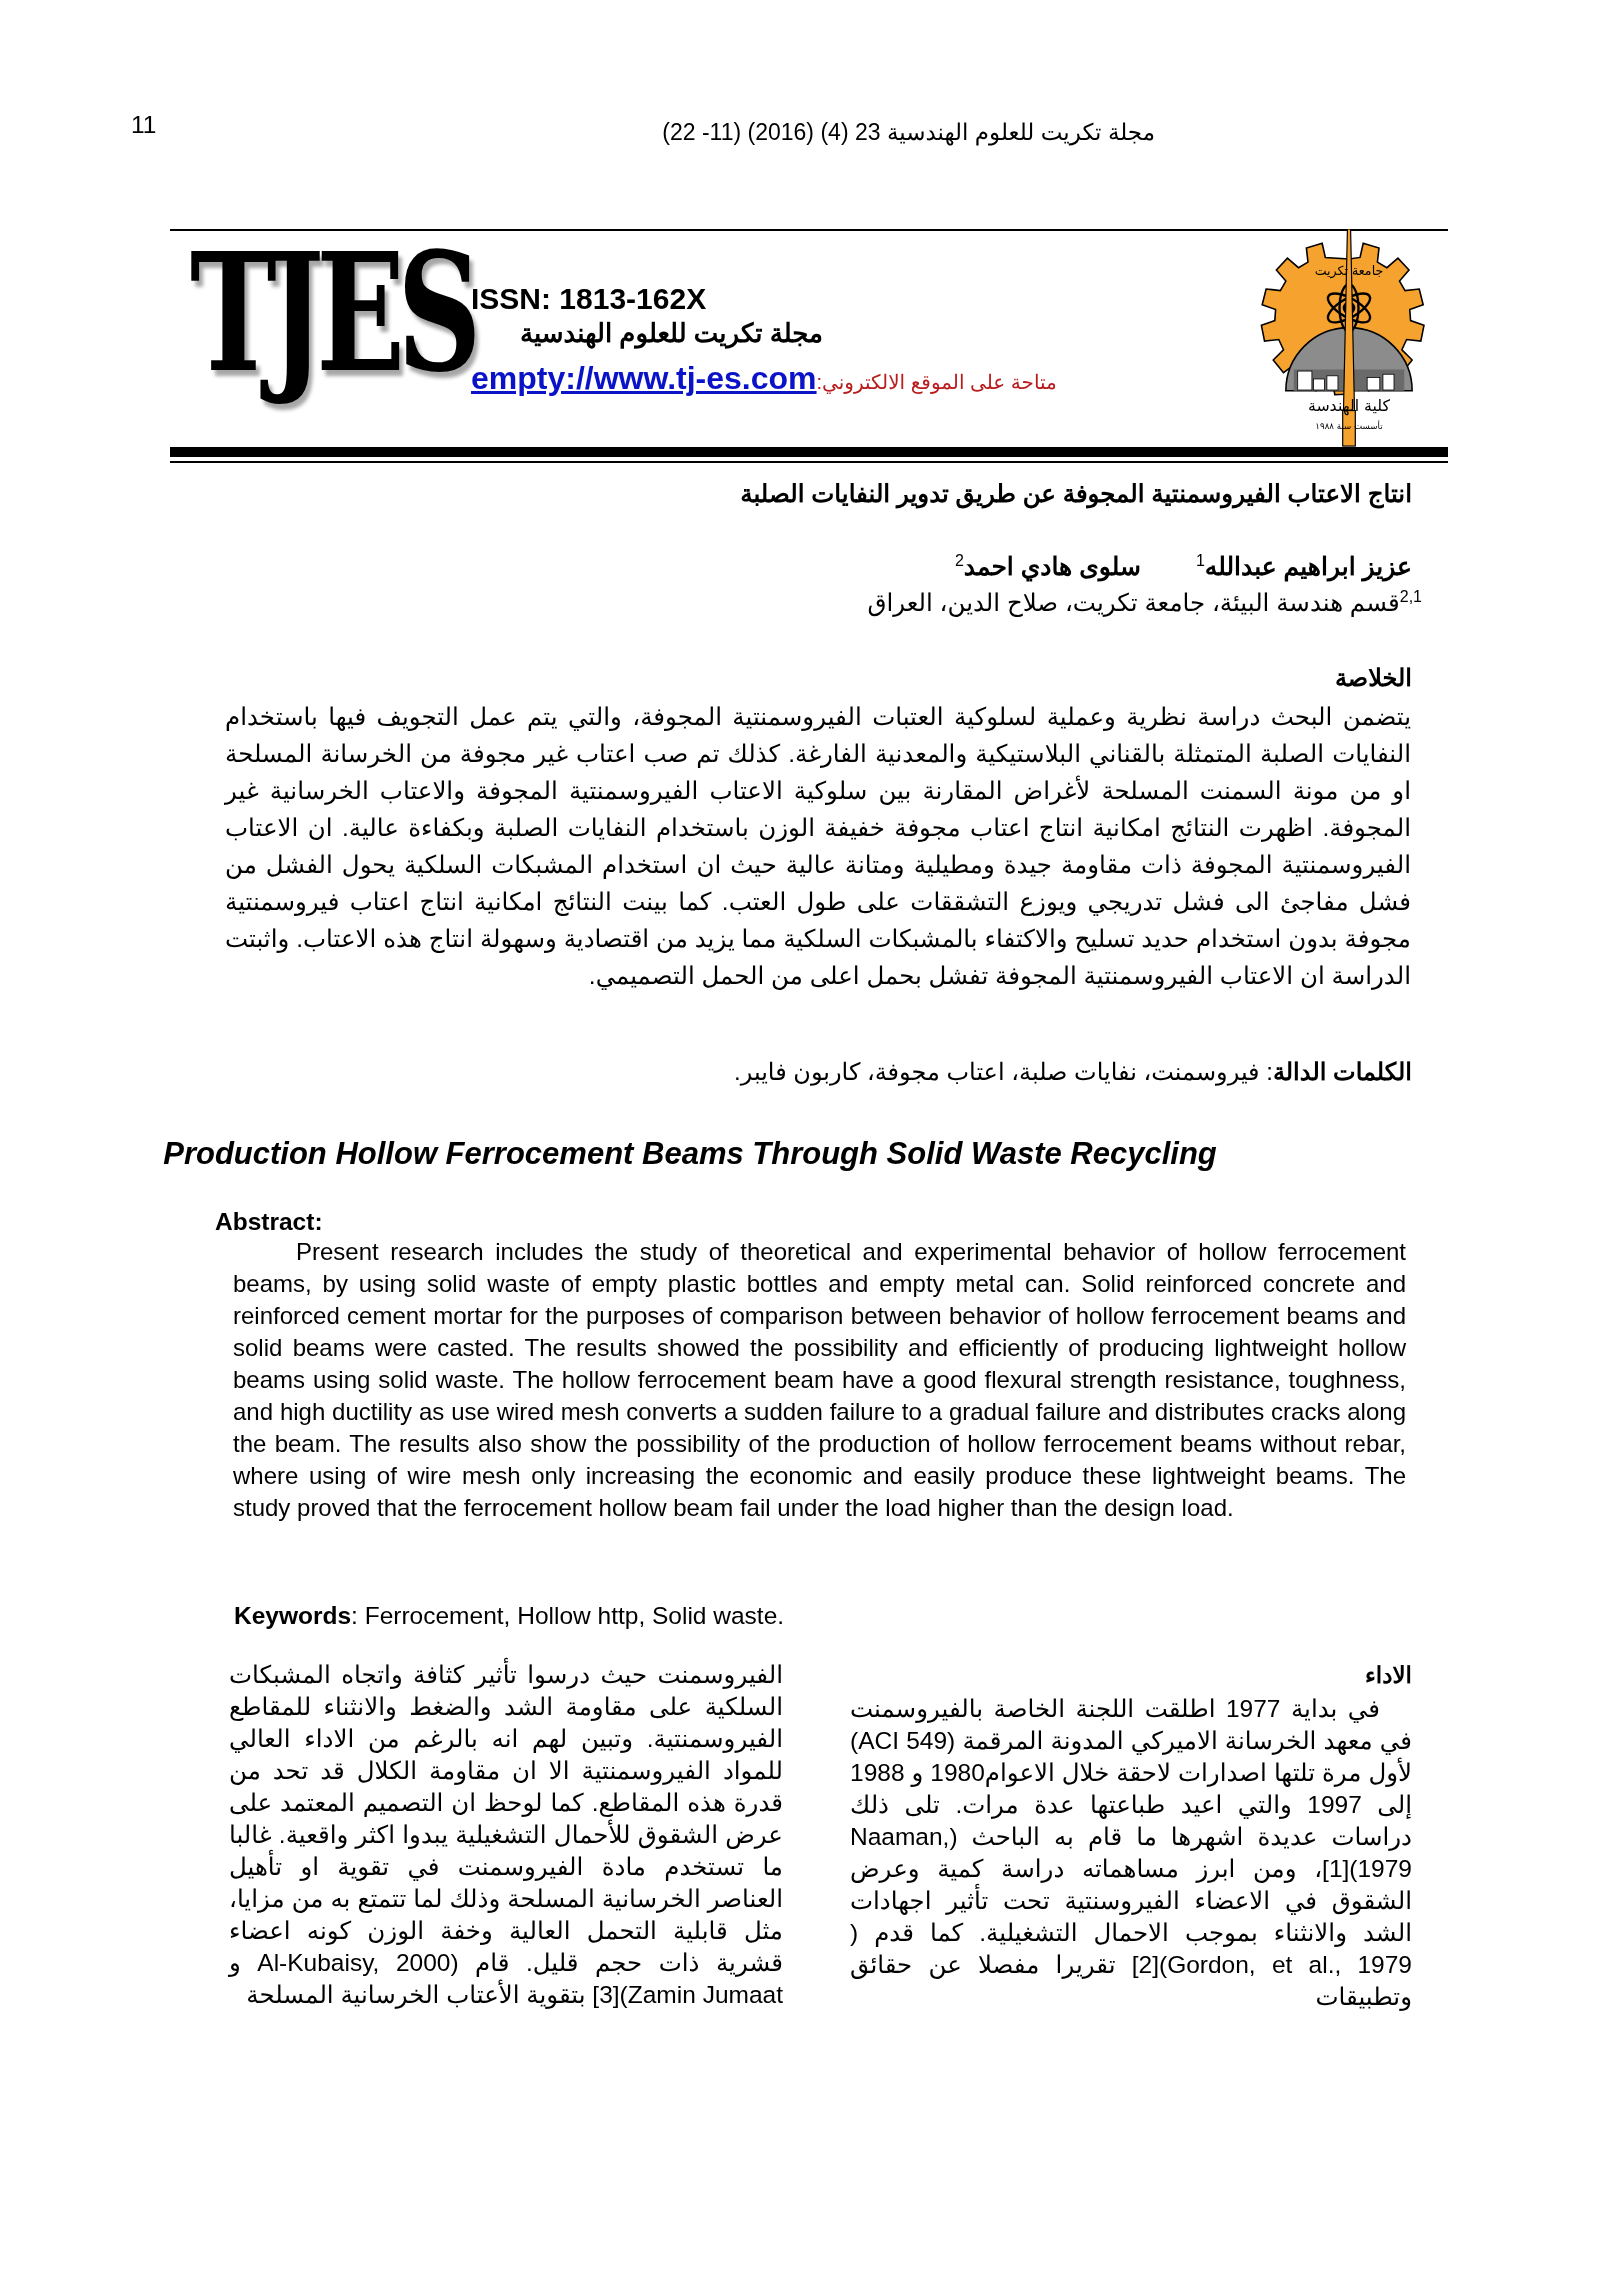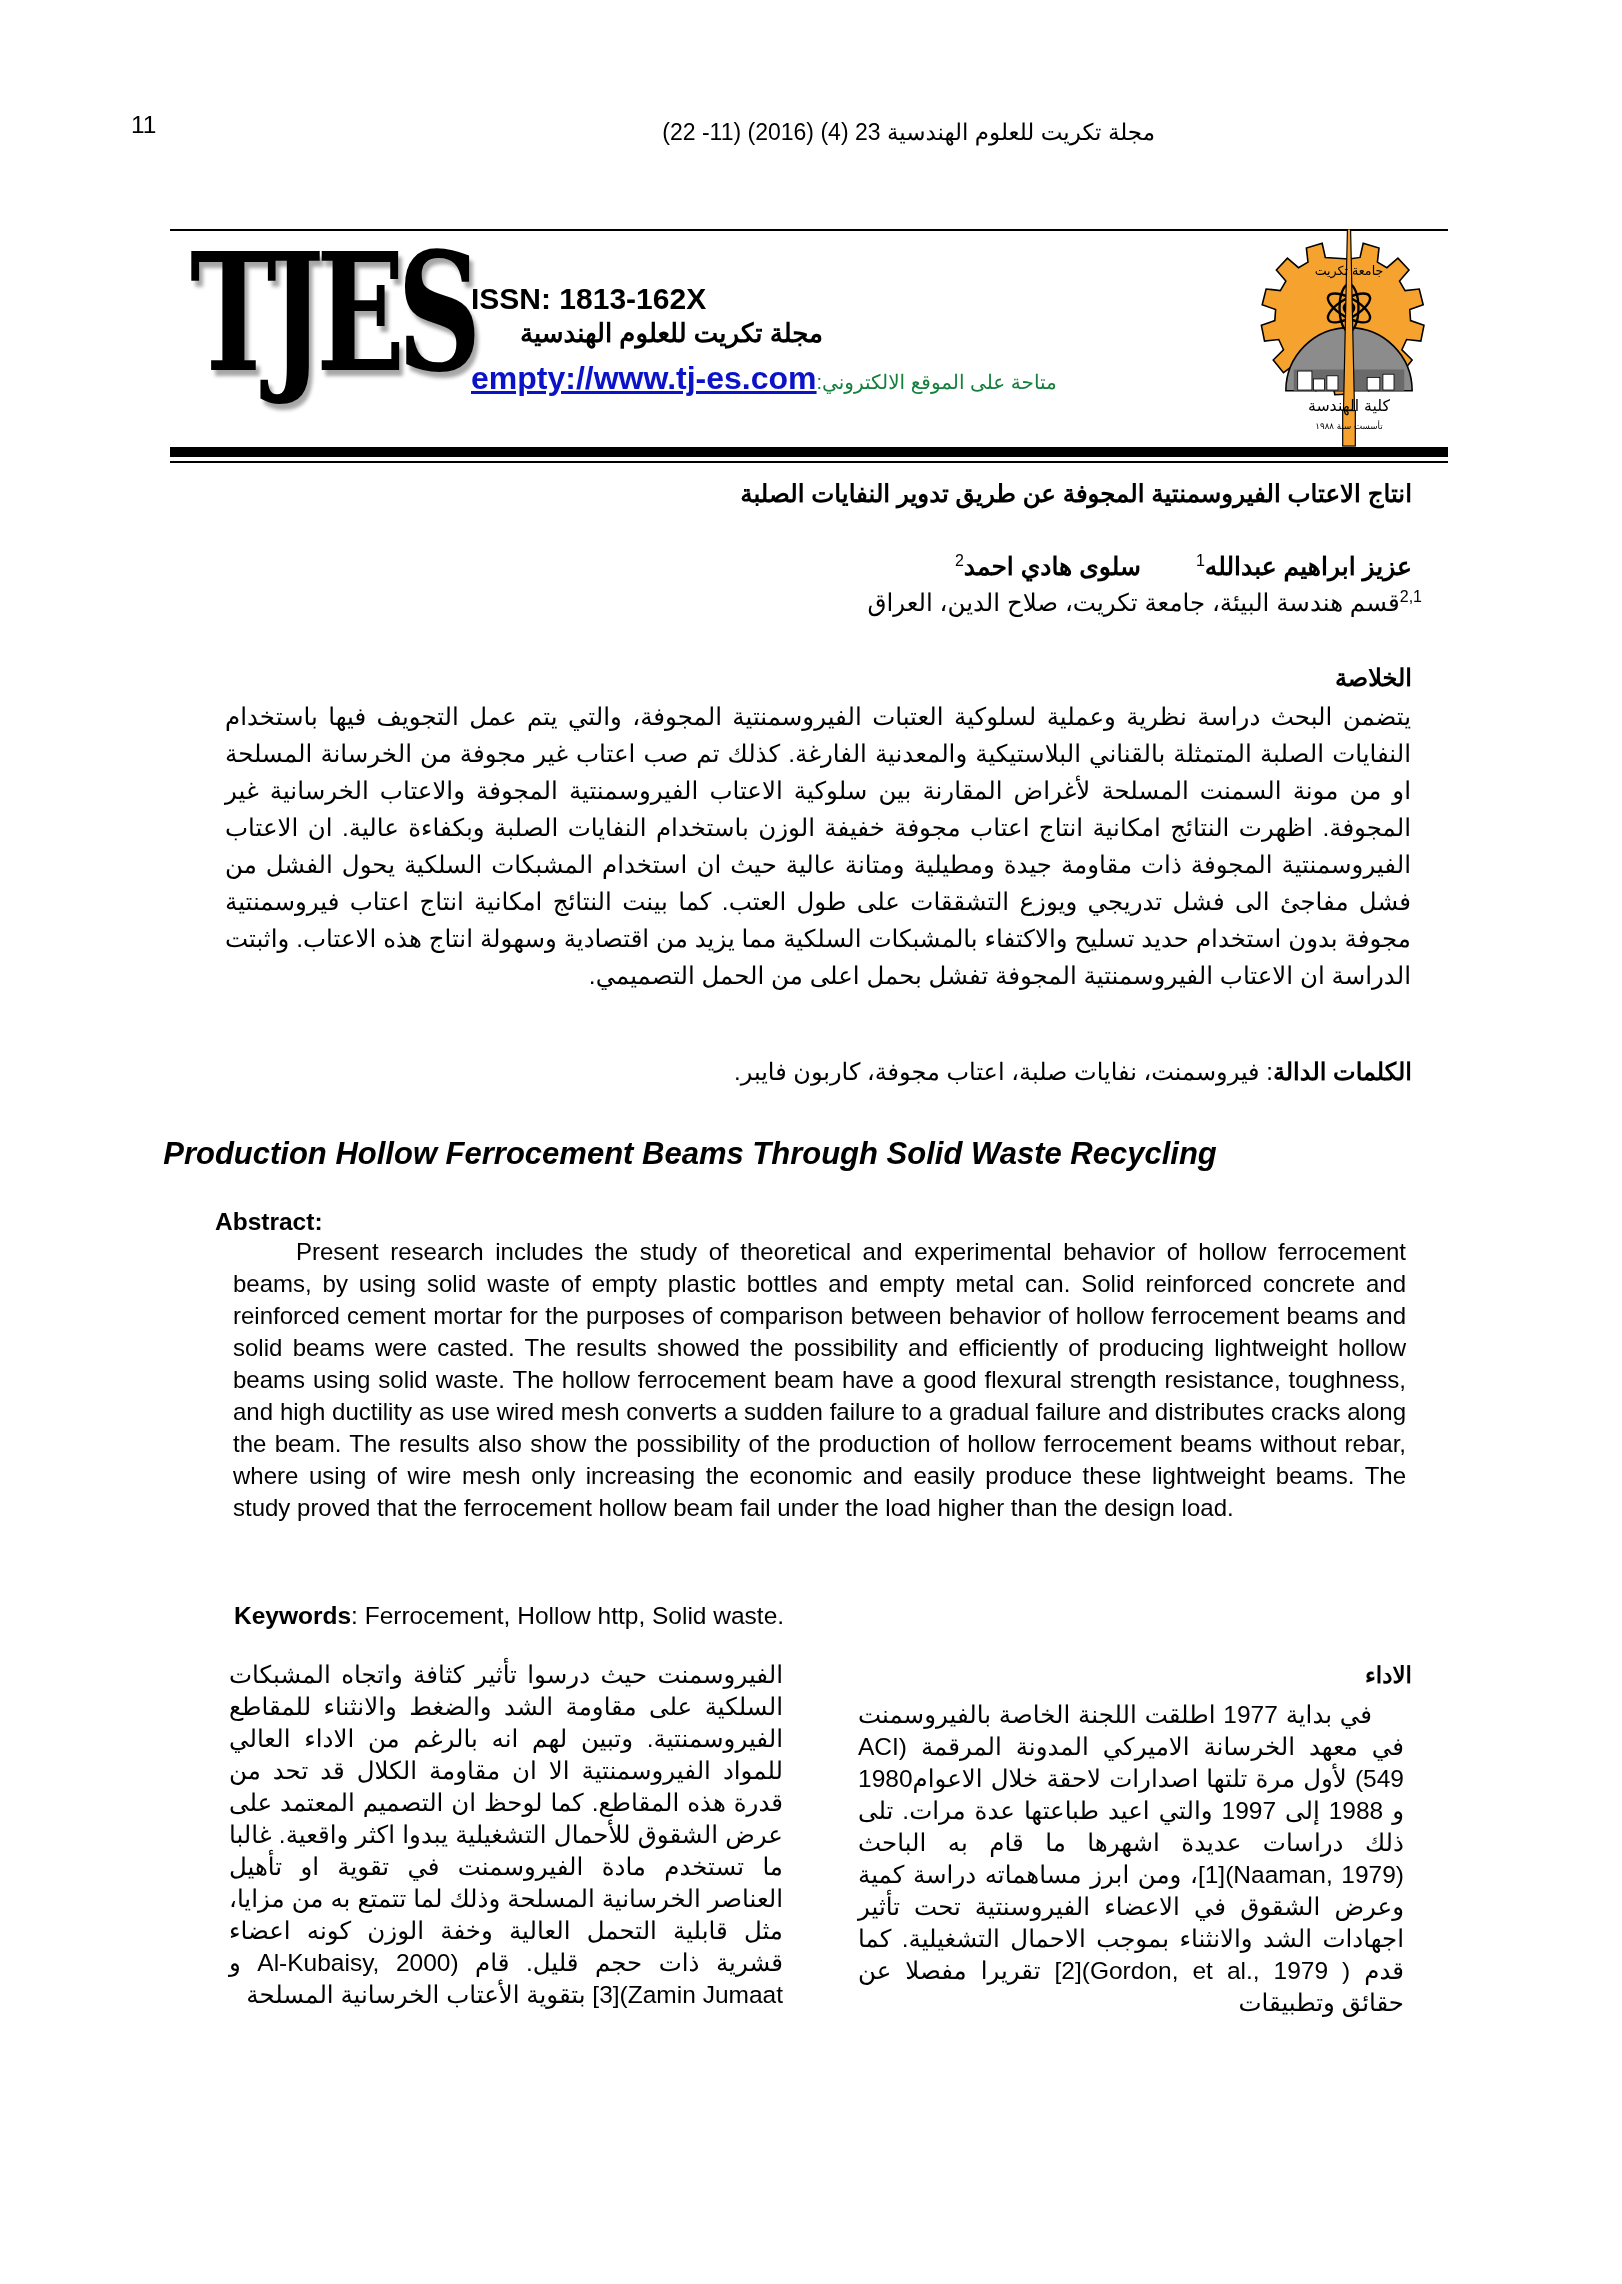--- a/index.html
+++ b/index.html
@@ -7,41 +7,41 @@
   .abs { position:absolute; }
   .page-num { left:131px; top:111px; font-size:24.5px; }
   .running-head { left:475px; width:680px; top:119px; font-size:23px; direction:rtl; }
   .rule-top { left:170px; width:1278px; top:229px; height:2.4px; background:#000; }
   .rule-thick { left:170px; width:1278px; top:447px; height:10.3px; background:#000; }
   .rule-thin { left:170px; width:1278px; top:461px; height:2.4px; background:#000; }
   .tjes { left:190px; top:234px; font-family:"DejaVu Serif", serif; font-weight:bold; font-size:162px; line-height:158px; letter-spacing:-11px; transform:scaleX(0.72); transform-origin:left top; text-shadow:5.5px 5.5px 4.7px rgba(0,0,0,0.35); }
   .issn { left:471px; top:282px; font-size:30px; font-weight:bold; }
   .jname { left:475px; top:318px; width:348px; text-align:right; direction:rtl; font-size:26px; font-weight:bold; }
   .url-line { left:471px; top:360px; font-size:19px; white-space:nowrap; }
-  .url-line .ar { color:#15803d; font-size:20px; direction:rtl; unicode-bidi:embed; }
+  .url-line .ar { color:#b91c1c; font-size:20px; direction:rtl; unicode-bidi:embed; }
   .url-line a { color:#0b13c8; font-size:32px; font-weight:bold; text-decoration:underline; text-decoration-thickness:3.2px; }
   .logo { left:1250px; top:229px; width:198px; height:221px; }
   .rtl { direction:rtl; text-align:right; }
   .ar-title { right:210px; top:479px; font-size:24.5px; font-weight:bold; }
   .authors { right:210px; top:552px; font-size:25px; font-weight:bold; white-space:nowrap; }
   .authors sup { font-size:16px; font-weight:normal; }
   .authors .gap { display:inline-block; width:55px; }
   .affil { right:200px; top:588px; font-size:24.5px; }
   .affil sup { font-size:16px; }
   .ar-abs-h { right:210px; top:664px; font-size:24px; font-weight:bold; }
   .ar-abs { left:225px; width:1186px; top:698px; font-size:24.5px; line-height:37px; text-align:justify; text-align-last:right; direction:rtl; }
   .ar-kw { right:210px; top:1058px; font-size:24px; white-space:nowrap; }
   .ar-kw b { font-weight:bold; }
   .en-title { left:0; width:1380px; top:1136px; text-align:center; font-size:31px; font-weight:bold; font-style:italic; }
   .abs-h { left:215px; top:1208px; font-size:24.5px; font-weight:bold; }
   .en-abs { left:233px; width:1173px; top:1236px; font-size:24px; line-height:32px; text-align:justify; text-indent:63px; }
   .en-kw { left:234px; top:1602px; font-size:24.5px; }
   .col-r { left:850px; width:562px; top:1659px; font-size:24.5px; line-height:32px; direction:rtl; text-align:justify; }
   .col-r h4 { margin:0 0 1.6px 0; font-size:23px; font-weight:bold; }
-  .col-r p { margin:8px; text-indent:32px; }
+  .col-r p { margin:0; text-indent:32px; }
   .col-l { left:229px; width:554px; top:1659px; font-size:24.5px; line-height:32px; direction:rtl; text-align:justify; }
   .col-l p { margin:0; }
 </style>
 </head>
 <body>
 
 <div class="abs page-num">11</div>
 <div class="abs running-head">مجلة تكريت للعلوم الهندسية 23 (4) (2016) (11- 22)</div>
 
 <div class="abs rule-top"></div>

